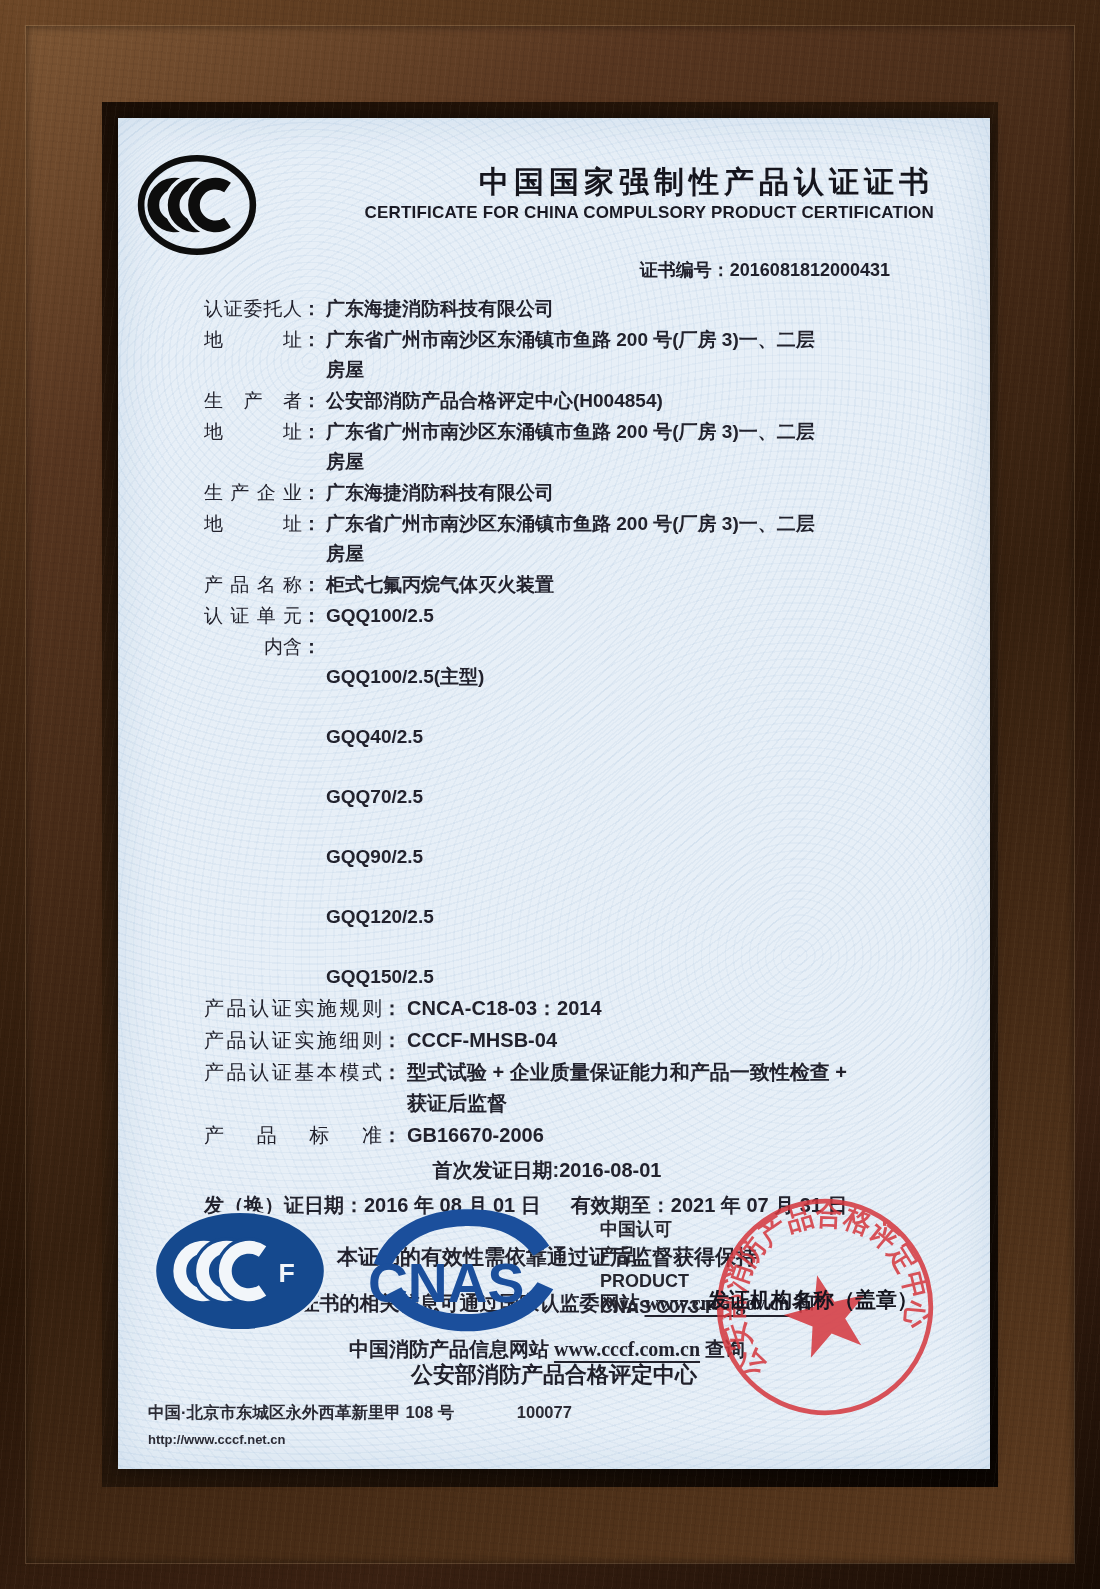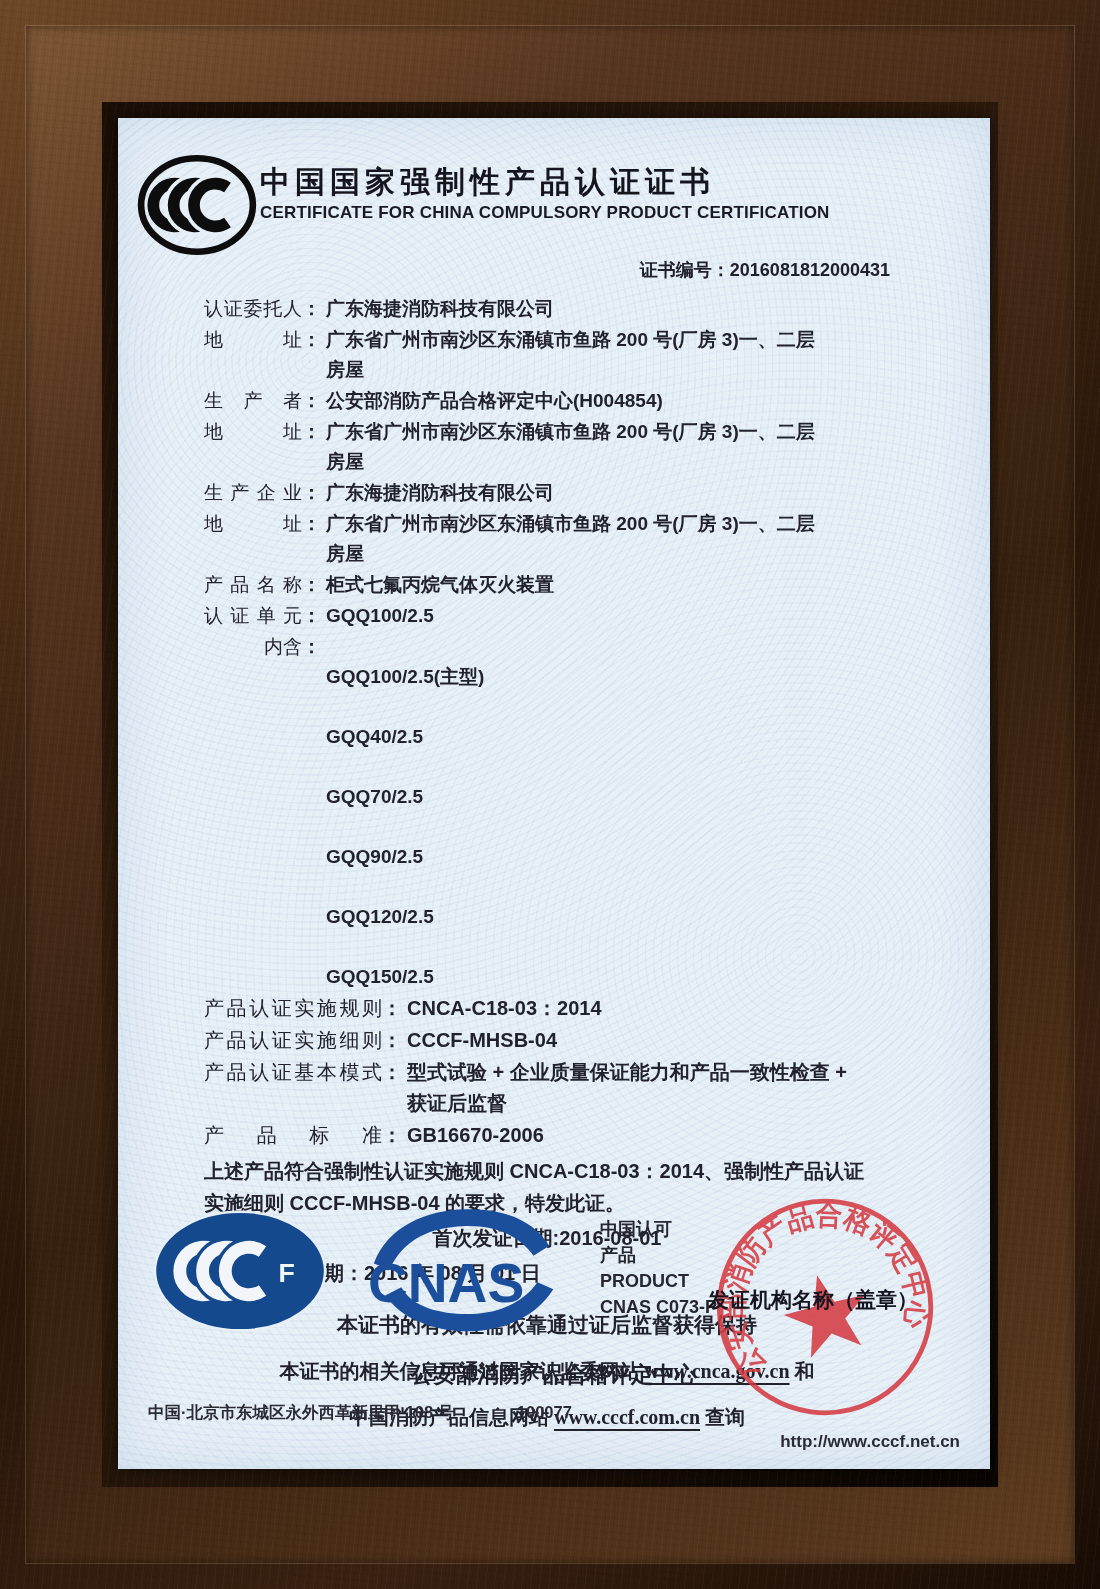--- a/index.html
+++ b/index.html
@@ -22,21 +22,21 @@
   .paper{position:absolute;inset:118px 110px 120px 118px;
       background-color:#e7eff7;
       background-image:
         repeating-radial-gradient(circle at 22% 18%, rgba(130,168,205,.10) 0 1.5px, transparent 1.5px 7px),
         repeating-radial-gradient(circle at 78% 62%, rgba(130,168,205,.08) 0 1.5px, transparent 1.5px 8px);
       box-shadow:0 0 14px rgba(0,0,0,.55), inset 0 0 45px rgba(140,175,210,.28);
       color:#20202b;}
   
   .hdr{position:absolute;top:26px;left:16px;right:0;display:flex;align-items:flex-start;}
   .ccc-logo{width:126px;height:110px;flex:0 0 auto;margin-top:6px;}
-  .titles{flex:1;text-align:left;}
+  .titles{flex:1;text-align:right;padding-right:56px;}
   .title-cn{font-size:30px;font-weight:700;letter-spacing:5px;color:#15151d;margin-top:18px;}
   .title-en{font-size:17px;font-weight:600;letter-spacing:.2px;color:#1a1a24;}
   .certnum{position:absolute;top:140px;right:100px;font-size:18px;font-weight:700;}
   
   .content{position:absolute;top:176px;left:86px;right:100px;font-size:19px;font-weight:600;
            line-height:30px;color:#22222d;}
   .row{display:flex;margin-bottom:1px;}
   .lbl{display:inline-block;width:98px;text-align:justify;text-align-last:justify;font-weight:400;flex:0 0 auto;}
   .lbl-in{display:inline-block;width:98px;text-align:right;font-weight:400;flex:0 0 auto;}
   .colon{font-weight:700;flex:0 0 auto;}
@@ -53,21 +53,21 @@
   .footer{position:absolute;left:30px;right:30px;top:1078px;height:272px;}
   .cccf-logo{position:absolute;left:4px;top:12px;width:178px;height:126px;}
   .cnas-logo{position:absolute;left:212px;top:8px;width:212px;height:134px;}
   .accr{position:absolute;left:452px;top:20px;font-size:18px;font-weight:700;line-height:26px;color:#26262f;}
   .seal-caption{position:absolute;left:560px;top:90px;font-size:21px;font-weight:700;z-index:6;color:#15151f;}
   .stamp{position:absolute;left:552px;top:-14px;width:250px;height:250px;opacity:.86;
          transform:rotate(-14deg);z-index:5;}
   .org{position:absolute;left:0;right:0;top:164px;text-align:center;font-size:22px;font-weight:700;}
   .addr{position:absolute;left:0;right:0;top:206px;text-align:left;font-size:16.5px;font-weight:600;color:#2b2b35;}
   .addr .post{margin-left:58px;}
-  .site{position:absolute;left:0;right:0;top:236px;text-align:right;font-size:17px;font-weight:700;color:#2b2b35;}
+  .site{position:absolute;left:0;right:0;top:236px;text-align:left;font-size:13px;font-weight:700;color:#2b2b35;}
 </style>
 </head>
 <body>
 
 <div class="scene">
   <div class="f1"></div>
   <div class="f2"></div>
   <div class="f3"></div>
   <div class="grain"></div>
 
@@ -168,27 +168,26 @@
           <span class="val">型式试验 + 企业质量保证能力和产品一致性检查 +
 获证后监督</span>
         </div>
         <div class="row">
           <span class="lbl">产品标准</span>
             <span class="colon">：</span>
           <span class="val">GB16670-2006</span>
         </div>
       </div>
 
-      <div class="stmt">上述产品符合强制性认证实施规则 CNCA-C18-03：2014、强制性产品认证
-实施细则 CCCF-MHSB-04 的要求，特发此证。</div>
 
       <div class="first-issue">首次发证日期:2016-08-01</div>
 
       <div class="dateline">
         <span><span>发（换）证日期：</span><span>2016 年 08 月 01 日</span></span>
+        <span><span>有效期至：</span><span>2021 年 07 月 31 日</span></span>
       </div>
 
       <div class="note1">本证书的有效性需依靠通过证后监督获得保持</div>
       <div class="note2">
         <span>本证书的相关信息可通过国家认监委网站 </span><span class="u">www.cnca.gov.cn</span><span> 和</span>
       </div>
       <div class="note2">
         <span>中国消防产品信息网站 </span><span class="u">www.cccf.com.cn</span><span> 查询</span>
       </div>
     </div>

